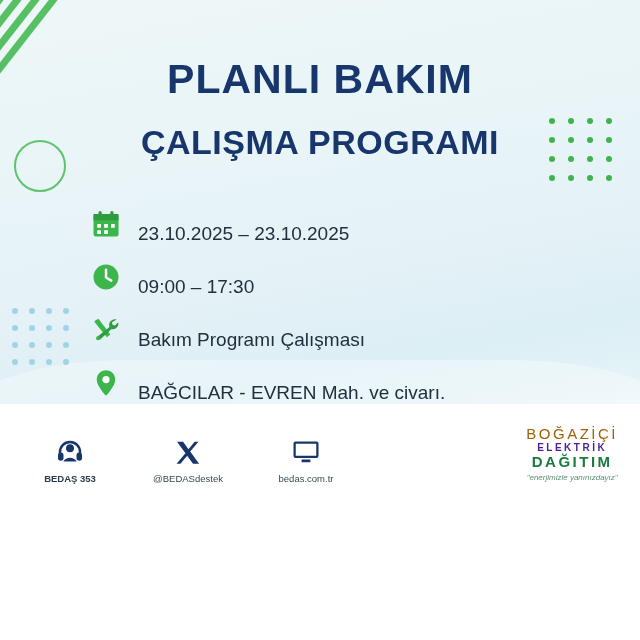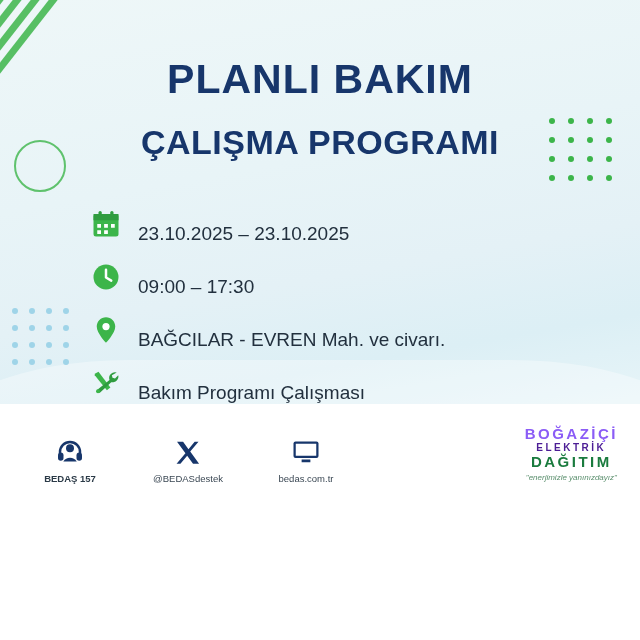--- a/index.html
+++ b/index.html
@@ -92,21 +92,21 @@
   .fitem { width: 84px; text-align: center; }
   .fitem .fico { height: 34px; display: flex; align-items: flex-end; justify-content: center; }
   .fitem .flabel {
     font-size: 9.5px; color: #2b3a47; margin-top: 6px; font-weight: bold;
   }
   .fitem .flabel.thin { font-weight: normal; color: #3a4753; }
 
   .brand {
     position: absolute; right: 22px; bottom: 14px; text-align: center;
   }
-  .brand .b1 { font-size: 15px; font-weight: bold; color: #8b5cf6; letter-spacing: 2.5px; }
+  .brand .b1 { font-size: 15px; font-weight: normal; color: #a16207; letter-spacing: 2.5px; }
   .brand .b2 { font-size: 10px; font-weight: bold; color: #4c1d95; letter-spacing: 2.5px; }
   .brand .b3 { font-size: 15px; font-weight: bold; color: #1a7b3e; letter-spacing: 2.5px; }
   .brand .slogan { font-size: 8px; color: #5a8f6d; margin-top: 3px; font-style: italic; }
 </style>
 </head>
 <body>
 
 <div id="poster">
 
   <div class="wave w1"></div>
@@ -193,55 +193,55 @@
           <circle cx="12" cy="12" r="10" fill="#3cb54a"></circle>
           <path d="M12 6.2v6.2l4.2 2.5" stroke="#ffffff" stroke-width="2" fill="none" stroke-linecap="round" stroke-linejoin="round"></path>
         </svg>
       </div>
       <div class="txt">09:00 – 17:30</div>
     </div>
 
     <div class="row">
       <div class="ico">
         <svg width="30" height="30" viewBox="0 0 24 24">
-          <path d="M12 1.8c-4.1 0-7.4 3.3-7.4 7.4 0 5.4 7.4 13 7.4 13s7.4-7.6 7.4-13c0-4.1-3.3-7.4-7.4-7.4z" fill="#3cb54a"></path>
-          <circle cx="12" cy="9.2" r="2.9" fill="#ffffff"></circle>
-        </svg>
-      </div>
-      <div class="txt strong">BAĞCILAR - EVREN Mah. ve civarı.</div>
-    </div>
-
-    <div class="row">
-      <div class="ico">
-        <svg width="30" height="30" viewBox="0 0 24 24">
           <path d="M3 4.5l3-1.5 9.5 12.5-2.8 2.2L3 5.8z" fill="#3cb54a"></path>
           <path d="M20.6 3.6a4.6 4.6 0 0 0-5.8 5.9l-10 8.1 2.1 2.4 9.3-8.7a4.6 4.6 0 0 0 5.6-5.6l-2.6 2.6-2-.5-.5-2z" fill="#2f9c3f"></path>
           <circle cx="5.6" cy="18.6" r="1.6" fill="#3cb54a"></circle>
         </svg>
       </div>
       <div class="txt">Bakım Programı Çalışması</div>
+    </div>
+
+    <div class="row">
+      <div class="ico">
+        <svg width="30" height="30" viewBox="0 0 24 24">
+          <path d="M12 1.8c-4.1 0-7.4 3.3-7.4 7.4 0 5.4 7.4 13 7.4 13s7.4-7.6 7.4-13c0-4.1-3.3-7.4-7.4-7.4z" fill="#3cb54a"></path>
+          <circle cx="12" cy="9.2" r="2.9" fill="#ffffff"></circle>
+        </svg>
+      </div>
+      <div class="txt strong">BAĞCILAR - EVREN Mah. ve civarı.</div>
     </div>
 
   </div>
 
   <div class="footer">
 
     <div class="footer-items">
 
       <div class="fitem">
         <div class="fico">
           <svg width="30" height="30" viewBox="0 0 24 24">
             <path d="M4 13v-1a8 8 0 0 1 16 0v1" stroke="#17366b" stroke-width="2" fill="none" stroke-linecap="round"></path>
             <rect x="2.4" y="12.4" width="4.4" height="6.6" rx="2.2" fill="#17366b"></rect>
             <rect x="17.2" y="12.4" width="4.4" height="6.6" rx="2.2" fill="#17366b"></rect>
             <circle cx="12" cy="9" r="3.2" fill="#17366b"></circle>
             <path d="M6.6 19.6c1.3-2 3.2-3 5.4-3s4.1 1 5.4 3" fill="#17366b"></path>
           </svg>
         </div>
-        <div class="flabel">BEDAŞ 157</div>
+        <div class="flabel">BEDAŞ 353</div>
       </div>
 
       <div class="fitem">
         <div class="fico">
           <svg width="28" height="28" viewBox="0 0 24 24">
             <path d="M2.6 2.4h5.2l4.6 6.3 5.3-6.3h3.3l-7.1 8.3 7.6 10.6h-5.2l-5-6.9-5.8 6.9H2.2l7.6-9z" fill="#17366b"></path>
           </svg>
         </div>
         <div class="flabel thin">@BEDASdestek</div>
       </div>

